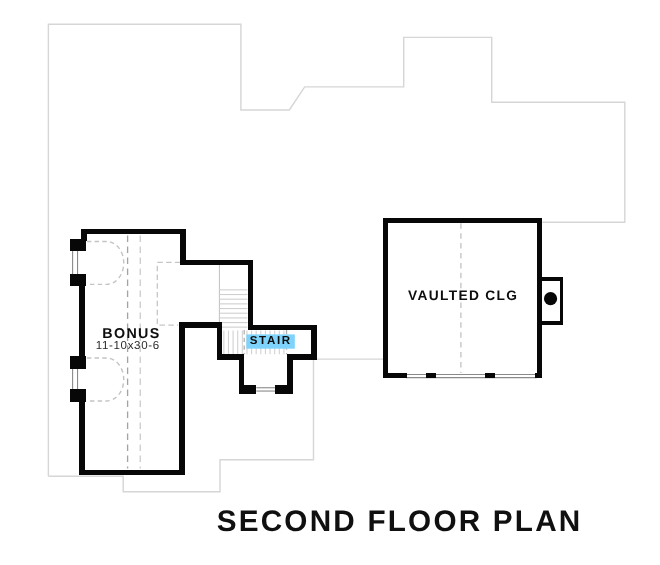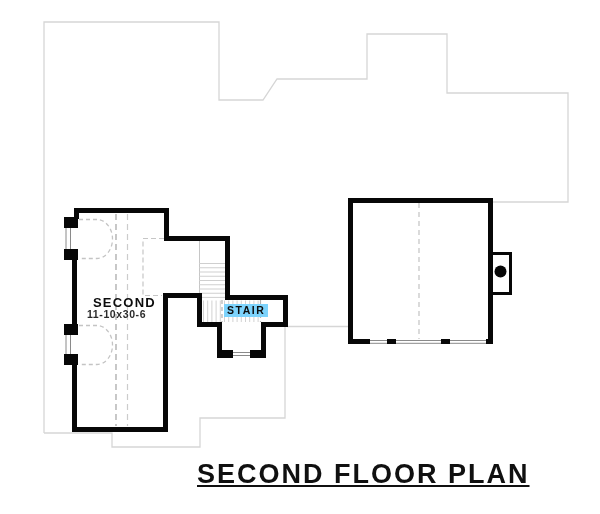--- a/index.html
+++ b/index.html
@@ -12,24 +12,24 @@
   }
   #plan-svg{position:absolute;left:0;top:0;}
   .label{
     position:absolute;
     color:#0d0d0d;
     white-space:nowrap;
     line-height:1;
   }
   .room-name{font-weight:bold;}
   #bonus-label{left:93px;top:296px;font-size:13px;letter-spacing:1.2px;}
-  #bonus-dims{left:87px;top:309px;font-size:10.5px;letter-spacing:0.6px;color:#2b2b2b;font-weight:bold;text-align:right;}
+  #bonus-dims{left:87px;top:309px;font-size:10.5px;letter-spacing:0.6px;color:#2b2b2b;font-weight:normal;text-align:right;}
   #stair-label{left:224px;top:304px;font-size:10.5px;letter-spacing:1.5px;background:#7dd3fc;padding:1px 3px;}
   #vaulted-label{left:371px;top:263px;font-size:12.5px;letter-spacing:1.2px;}
-  #plan-title{left:197px;top:461px;font-size:27px;font-weight:bold;letter-spacing:2px;color:#101010;text-decoration:underline;}
+  #plan-title{left:197px;top:461px;font-size:27px;font-weight:bold;letter-spacing:2px;color:#101010;}
 </style>
 </head>
 <body>
 
 <div id="canvas">
 
   <svg id="plan-svg" width="600" height="514" viewBox="0 0 600 514">
 
     <g fill="none" stroke="#d6d6d6" stroke-width="1.3">
       <path d="M44,433 V22 H219 V100 H263 L277,79 H367 V34 H447 V93 H568 V202 H493"></path>
@@ -136,21 +136,22 @@
       <rect x="486" y="339" width="7" height="5"></rect>
 
       <rect x="493" y="252" width="19" height="3"></rect>
       <rect x="509" y="252" width="3" height="43"></rect>
       <rect x="493" y="292" width="19" height="3"></rect>
     </g>
 
     <circle cx="500.5" cy="271.5" r="6" fill="#070707"></circle>
   </svg>
 
-  <div class="label room-name" id="bonus-label">SECOND</div>
+  <div class="label room-name" id="bonus-label">BONUS</div>
 
   <div class="label" id="bonus-dims">11-10x30-6</div>
 
   <div class="label room-name" id="stair-label">STAIR</div>
 
+  <div class="label room-name" id="vaulted-label">VAULTED CLG</div>
 
   <div class="label" id="plan-title">SECOND FLOOR PLAN</div>
 </div>
 
 </body></html>

